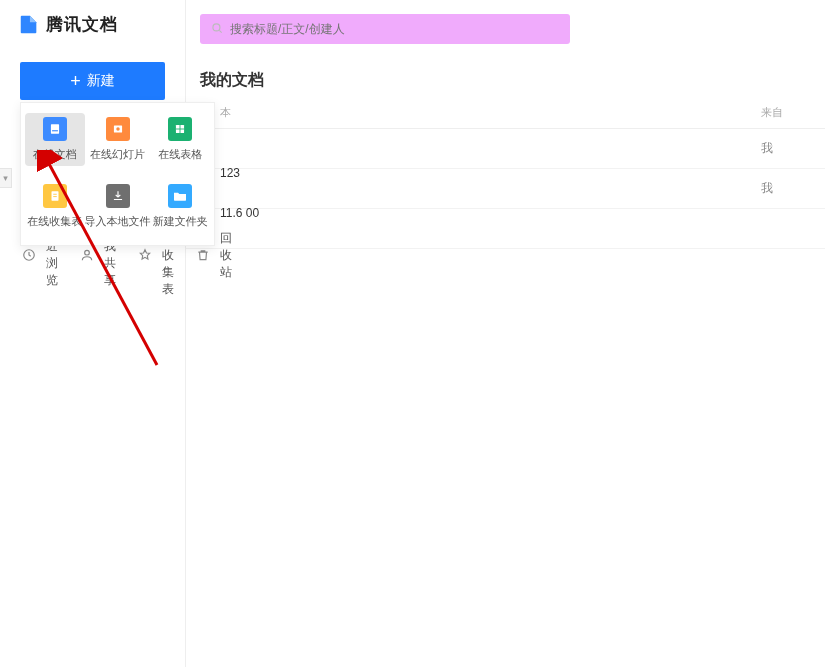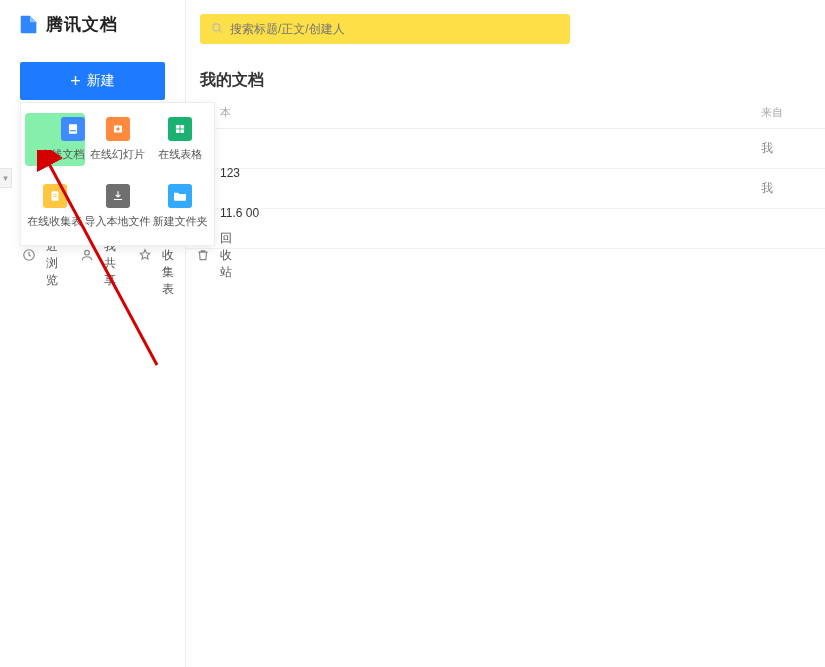--- a/index.html
+++ b/index.html
@@ -116,22 +116,21 @@
   .menu-item {
     display: flex;
     flex-direction: column;
     align-items: center;
     gap: 6px;
     cursor: pointer;
     padding: 4px 0;
     border-radius: 4px;
   }
   .menu-item.selected {
-    background: #86efac;
-    align-items: flex-end;
+    background: #e5e5e5;
   }
   .menu-icon {
     width: 24px; height: 24px;
     border-radius: 3px;
     display: flex;
     align-items: center;
     justify-content: center;
   }
   .mi-doc   { background: #3d8bff; }
   .mi-sheet { background: #1bb171; }
@@ -150,21 +149,21 @@
     flex: 1;
     display: flex;
     flex-direction: column;
   }
   .search-wrap {
     padding: 14px 14px 0 14px;
   }
   .search {
     height: 30px;
     width: 370px;
-    background: #fde047;
+    background: #f0abfc;
     border-radius: 3px;
     display: flex;
     align-items: center;
     padding: 0 10px;
     gap: 6px;
     font-size: 12px;
     color: #aaa;
   }
   .search input {
     border: none;

